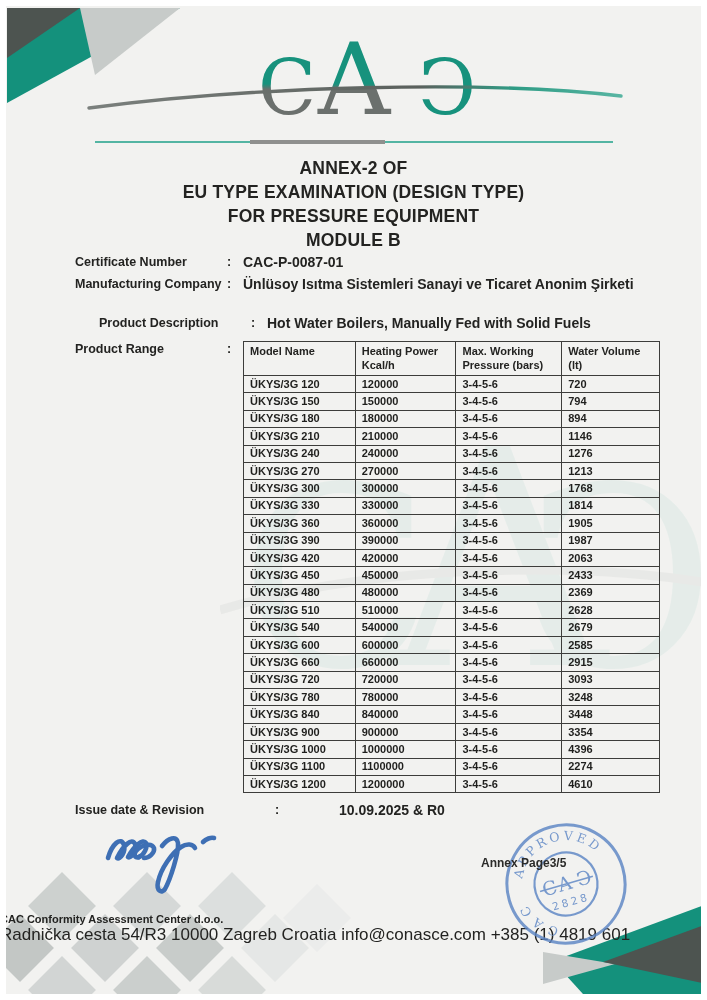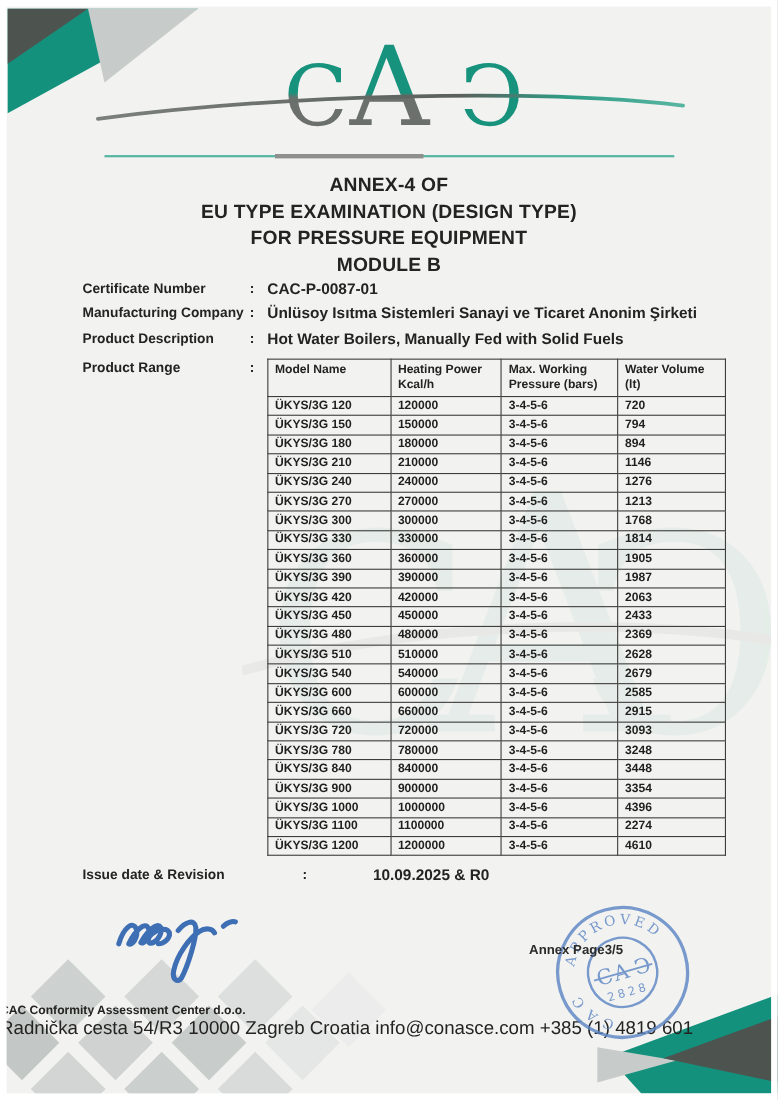--- a/index.html
+++ b/index.html
@@ -24,22 +24,22 @@
   
   .title-block{position:absolute;left:0;top:156px;width:100%;text-align:center;z-index:3;}
   .title-block div{font-size:17.5px;line-height:24px;font-weight:800;letter-spacing:.2px;}
   
   .fields{position:absolute;left:75px;top:254px;width:600px;z-index:3;}
   .frow{display:grid;grid-template-columns:152px 16px auto;align-items:start;}
   .flabel{font-weight:700;font-size:12.5px;line-height:17px;}
   .fcolon{font-weight:700;font-size:12.5px;line-height:17px;}
   .fvalue{font-weight:700;font-size:14px;line-height:17px;}
   .frow.r1{margin-bottom:5px;}
-  .frow.r2{margin-bottom:7px;}
-  .frow.r3{margin-bottom:9px;}
+  .frow.r2{margin-bottom:22px;}
+  .frow.r3{margin-bottom:9px;margin-left:24px;}
   .frow.r5{margin-top:9px;gap:48px;}
   
   table.range{border-collapse:collapse;width:417px;background:transparent;}
   table.range th,table.range td{
     border:1px solid #3d3d3b;text-align:left;padding:1px 6px;
     font-size:11px;
   }
   table.range th{font-weight:700;line-height:13.5px;vertical-align:top;padding-top:3px;padding-bottom:3px;}
   table.range td{font-weight:600;height:14.4px;line-height:13px;color:#1f1f1d;}
   table.range col.c1{width:112px;}
@@ -120,21 +120,21 @@
         <stop offset="1" stop-color="#58b5a2"></stop>
       </linearGradient>
     </defs>
     <path d="M4,34 C170,12 400,6 536,22" stroke="url(#swGrad)" stroke-width="3.4" fill="none" stroke-linecap="round"></path>
   </svg>
 
   <div class="divider-teal"></div>
   <div class="divider-gray"></div>
 
   <div class="title-block">
-    <div>ANNEX-4 OF</div>
+    <div>ANNEX-2 OF</div>
     <div>EU TYPE EXAMINATION (DESIGN TYPE)</div>
     <div>FOR PRESSURE EQUIPMENT</div>
     <div>MODULE B</div>
   </div>
 
   <div class="fields">
 
     <div class="frow r1">
       <div class="flabel">Certificate Number</div>
       <div class="fcolon">:</div>

